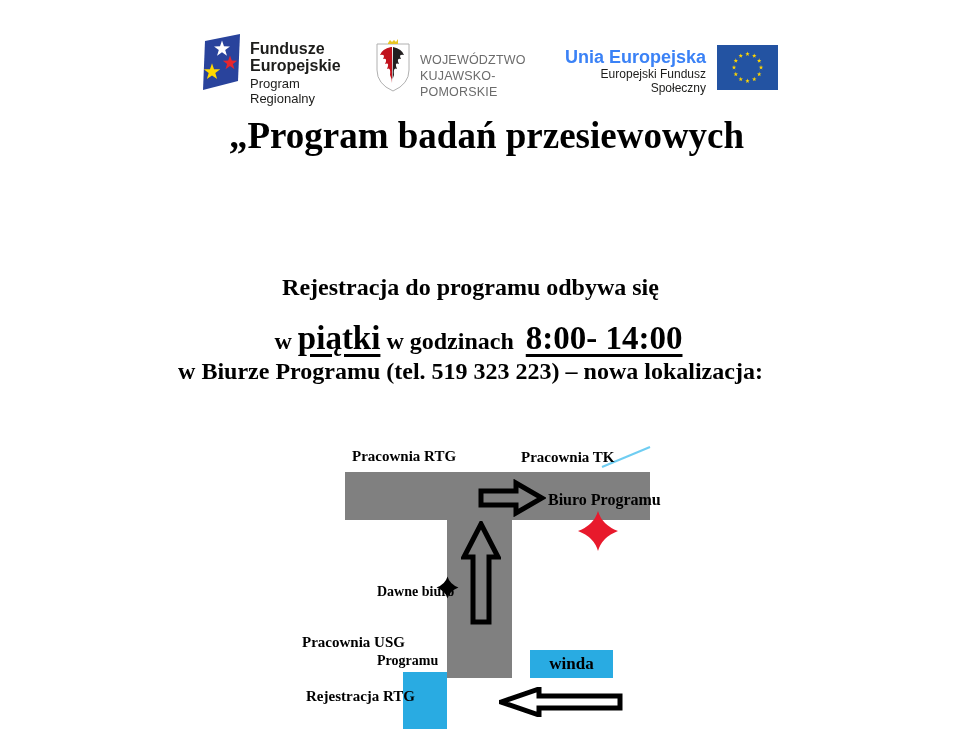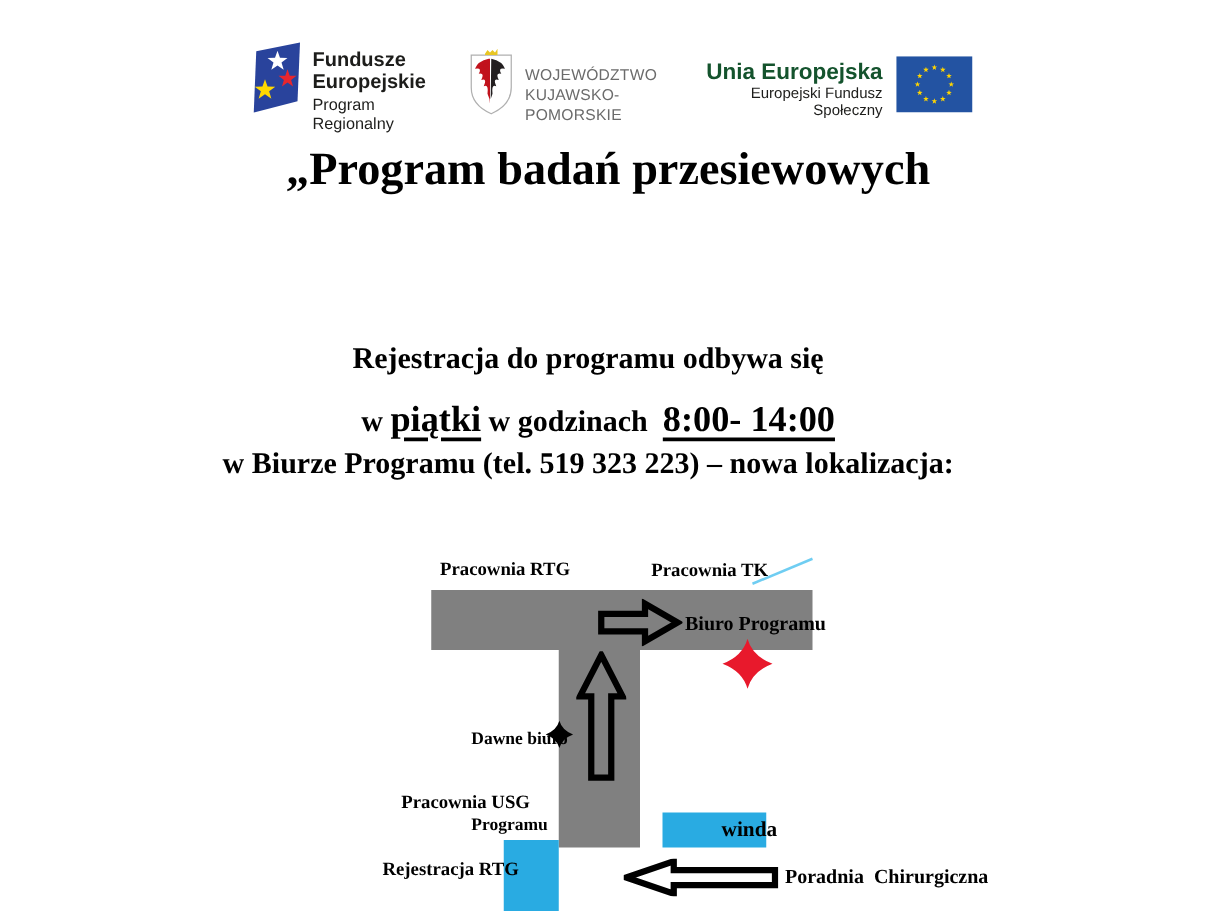--- a/index.html
+++ b/index.html
@@ -8,39 +8,39 @@
     font-family:"Liberation Serif", serif; color:#000; overflow:hidden;
   }
   .abs { position:absolute; }
 
   
   .logo-sans { font-family:"Liberation Sans", sans-serif; }
   .fe-text1 { left:250px; top:40px;  font-size:16px; font-weight:bold; line-height:17px; color:#1d1d1b; }
   .fe-text3 { left:250px; top:76px;  font-size:13px; color:#1d1d1b; }
   .wk-text  { left:420px; top:52px;  font-size:12.5px; line-height:16px; color:#6b6b6b; letter-spacing:.2px; }
   .ue-text  { left:558px; top:47px;  width:148px; text-align:right; }
-  .ue-line1 { font-size:18px; font-weight:bold; color:#14532d; line-height:20px; }
+  .ue-line1 { font-size:18px; font-weight:bold; color:#3b82f6; line-height:20px; }
   .ue-line2 { font-size:12px; color:#1d1d1b; line-height:14px; }
 
   
   .title-line { position:absolute; left:8px; width:957px; text-align:center;
                 font-weight:bold; font-size:37px; white-space:pre; }
   .reg-line   { position:absolute; left:-16px; width:973px; text-align:center;
                 font-weight:bold; white-space:pre; }
   .reg-sm { font-size:24px; }
-  .reg-lg { font-size:29px; text-decoration:underline; text-decoration-thickness:3px; text-underline-offset:5px; }
+  .reg-lg { font-size:33px; text-decoration:underline; text-decoration-thickness:3px; text-underline-offset:5px; }
 
   
   .corridor { background:var(--corridor,#808080); }
   .elevator { background:var(--elevator,#29abe2); }
   .map-label { position:absolute; font-weight:bold; font-size:15px; white-space:pre; }
   .map-label.small { font-size:16px; }
   .winda-text { position:absolute; left:530px; top:650px; width:83px; height:28px;
                 display:flex; align-items:center; justify-content:center;
-                font-weight:bold; font-size:17px;margin-left:28px; }
+                font-weight:bold; font-size:17px; }
   svg { display:block; }
 </style>
 </head>
 <body>
 
 <div id="page">
 
   <div class="abs" style="left:0;top:0;">
     <svg class="abs" style="left:202px;top:33px;" width="42" height="60" viewBox="0 0 42 60">
       <defs>
@@ -135,18 +135,17 @@
       <path d="M21 1 Q25 15 41 21 Q25 27 21 41 Q17 27 1 21 Q17 15 21 1 Z" fill="#000"></path>
     </svg>
 
     <div class="map-label" style="left:352px;top:448px;">Pracownia RTG</div>
     <div class="map-label" style="left:521px;top:449px;">Pracownia TK</div>
     <div class="map-label small" style="left:548px;top:491px;">Biuro Programu</div>
     <div class="map-label" style="left:377px;top:552px;font-size:14px;">
       <div>Dawne biuro</div>
       <div style="margin-top:21px;">Programu</div>
     </div>
-    <div class="map-label" style="left:321px;top:634px;">Pracownia USG</div>
+    <div class="map-label" style="left:302px;top:634px;">Pracownia USG</div>
     <div class="map-label" style="left:306px;top:688px;">Rejestracja RTG</div>
-    <div class="map-label" style="left:628px;top:693px;font-size:16px;">Poradnia  Chirurgiczna</div>
   </div>
 
 </div>
 
 </body></html>

